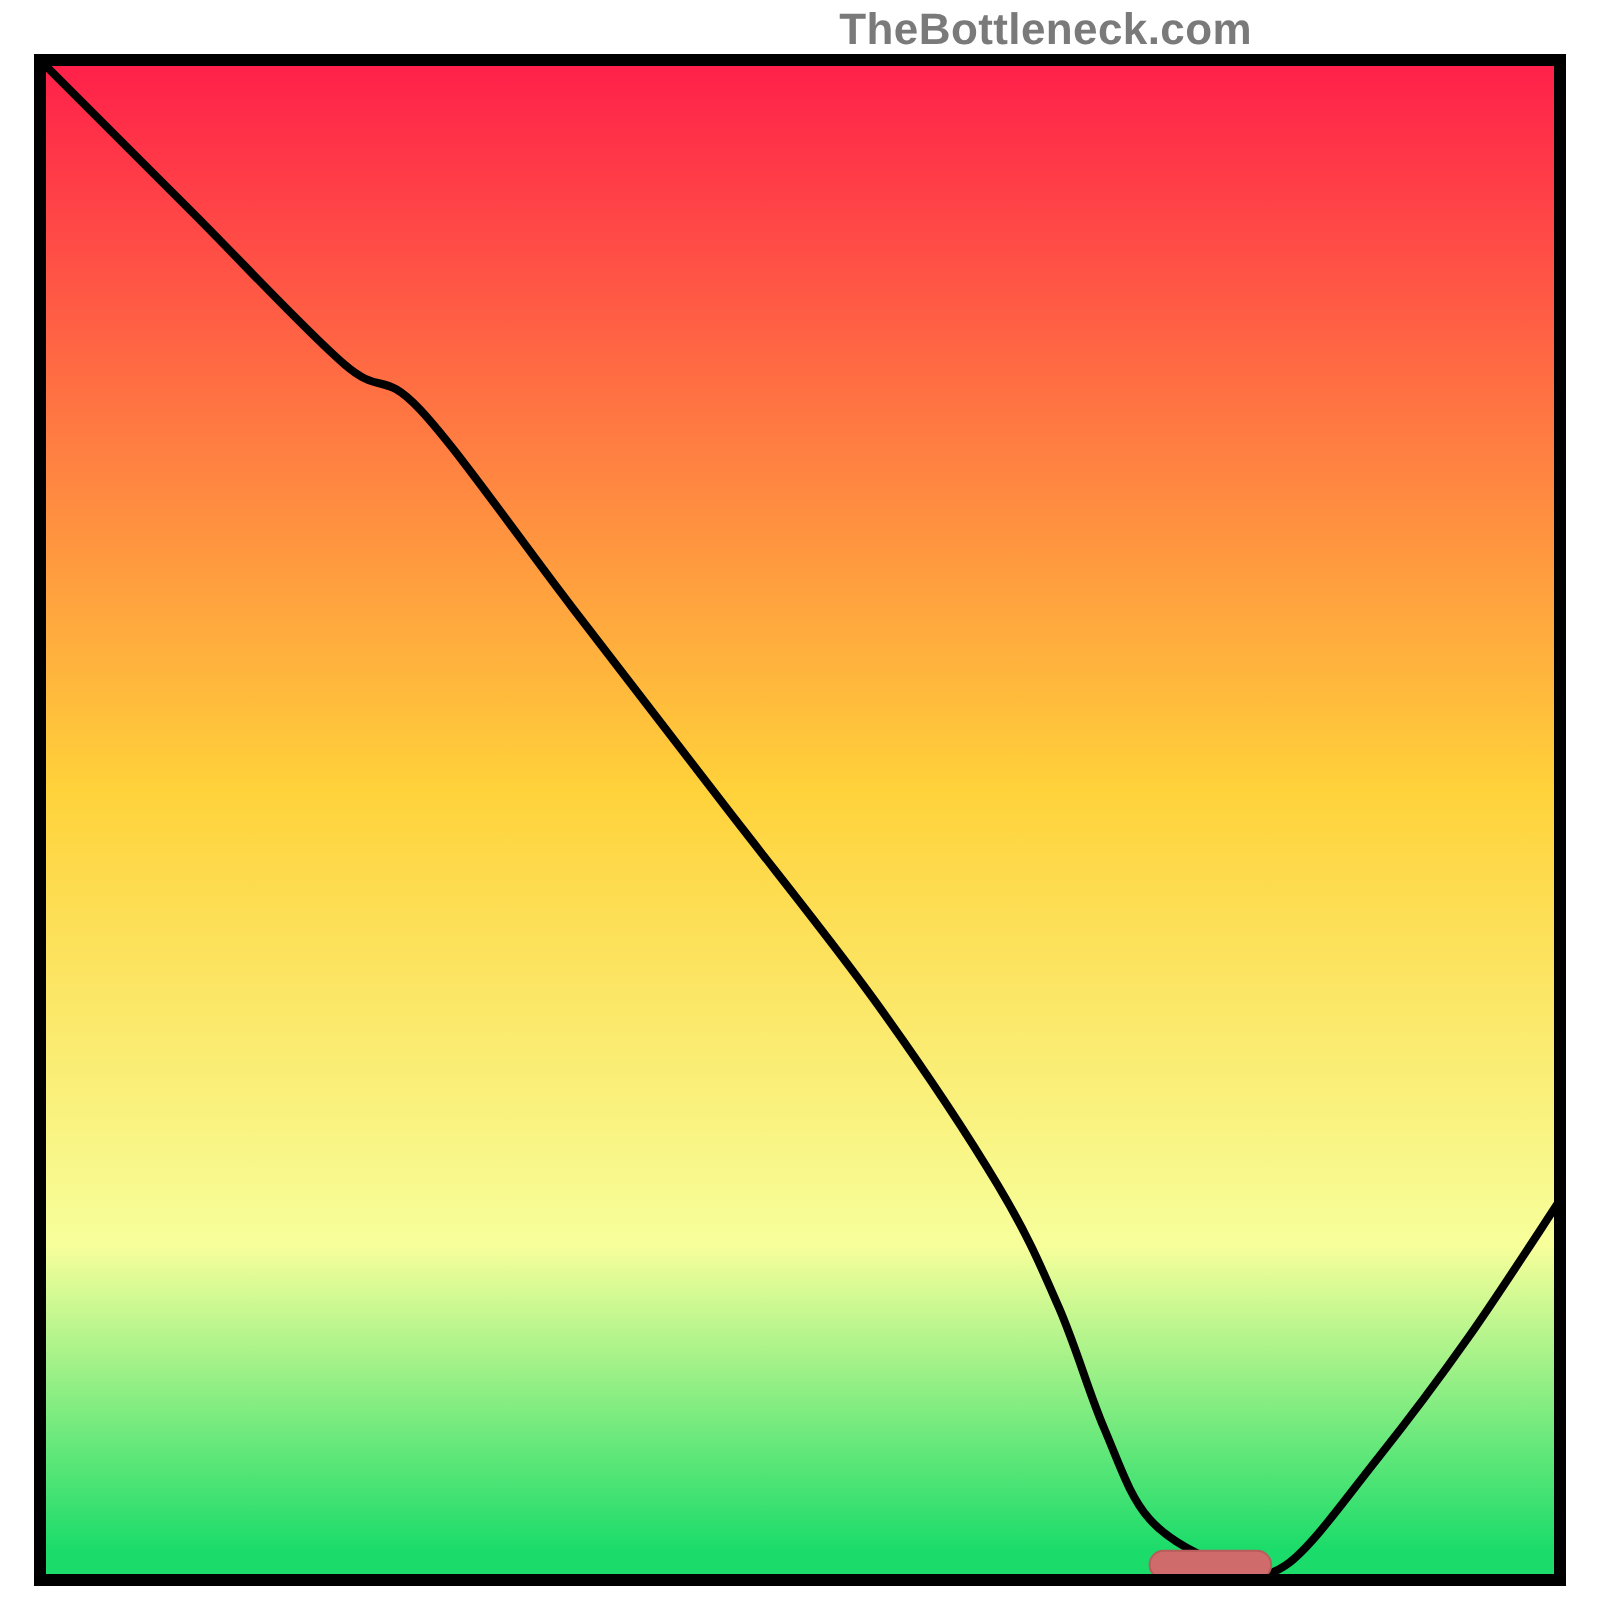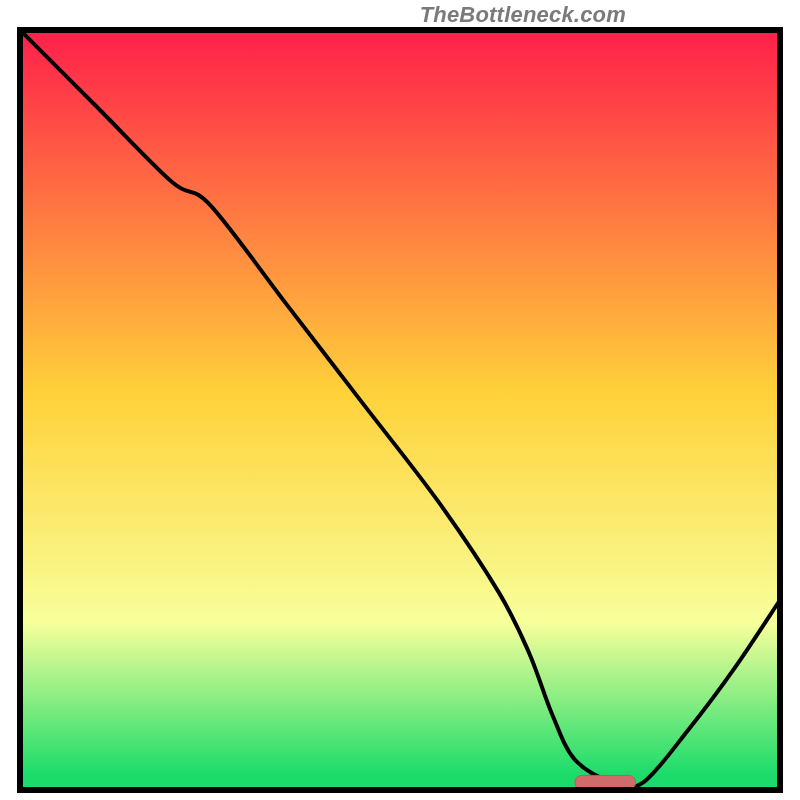--- a/index.html
+++ b/index.html
@@ -7,21 +7,20 @@
     padding: 0;
     width: 800px;
     height: 800px;
     background: #ffffff;
     font-family: Arial, Helvetica, sans-serif;
   }
   .wrap {
     position: relative;
     width: 640px;
     height: 800px;
-    font-style: italic;
   }
   .watermark {
     position: absolute;
     top: 2px;
     right: 14px;
     font-size: 22px;
     font-weight: 600;
     color: #7a7a7a;
     letter-spacing: 0.2px;
   }

